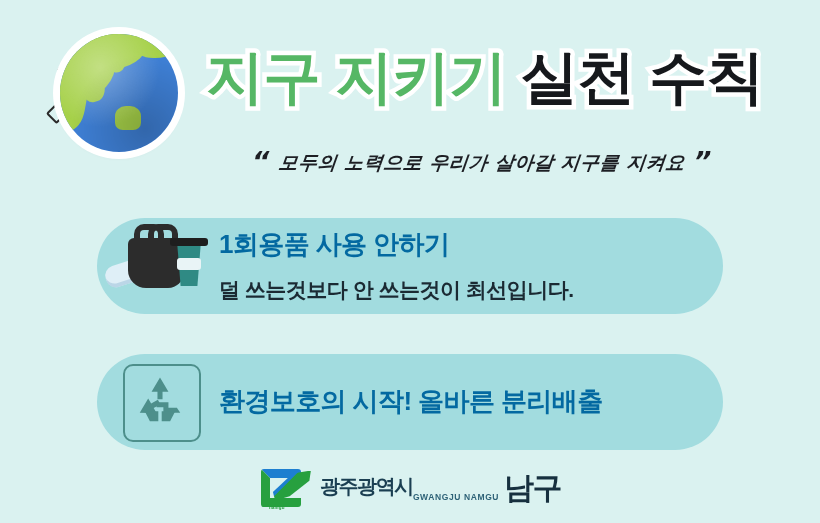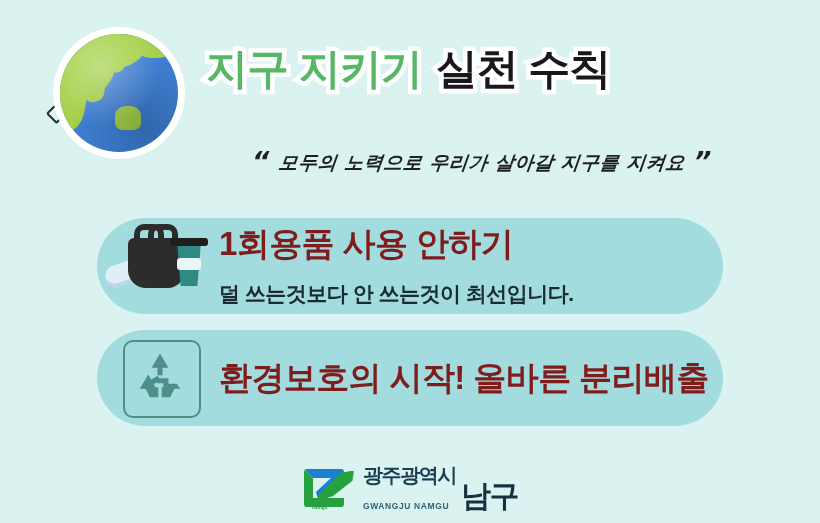--- a/index.html
+++ b/index.html
@@ -35,21 +35,21 @@
   .land.l5{left:74px;top:-6px;width:48px;height:30px;border-radius:0 0 56% 40%;}
   .land.l6{left:55px;top:72px;width:26px;height:24px;border-radius:42% 42% 30% 30%;}
   .land.l7{left:46px;top:16px;width:20px;height:22px;border-radius:40%;transform:rotate(22deg);}
 
   .spark{position:absolute;}
   .spark-d{width:11px;height:11px;border:2.5px solid #2b2b2b;transform:rotate(45deg);border-radius:2px;}
   .spark-l{background:#2b2b2b;border-radius:2px;}
 
   .title{position:absolute;left:206px;top:48px;white-space:nowrap;}
   .title span{
-    font-size:42px;font-weight:700;letter-spacing:-1px;line-height:1;
+    font-size:58px;font-weight:700;letter-spacing:-1px;line-height:1;
     -webkit-text-stroke:9px #ffffff;paint-order:stroke fill;
     display:inline-block;
   }
   .title .t-green{color:#56b765;}
   .title .t-dark{color:#16181c;margin-left:14px;}
 
   .subtitle{
     position:absolute;left:252px;top:146px;white-space:nowrap;
     font-size:19px;font-weight:700;color:#1d1f24;
     font-style:italic;letter-spacing:.5px;
@@ -60,26 +60,26 @@
   .q.left{margin-right:9px;}
   .q.right{margin-left:9px;}
 
   
   .card{
     position:absolute;left:97px;width:626px;height:96px;
     background:#a2dcdf;border-radius:48px;
     display:flex;align-items:center;
   }
   .card-1{top:218px;}
-  .card-2{top:330px;}
+  .card-2{top:354px;}
 
   .card-icon{width:112px;min-width:112px;height:96px;position:relative;}
   .card-text{padding-left:10px;}
   .card-head{
-    font-size:33px;font-weight:700;color:#7f1d1d;letter-spacing:-.6px;line-height:1.12;
+    font-size:26px;font-weight:700;color:#0369a1;letter-spacing:-.6px;line-height:1.12;
   }
   .card-sub{
     font-size:21px;font-weight:700;color:#1b2a33;letter-spacing:-.5px;line-height:1.2;margin-top:18px;
   }
 
   
   .bag{position:absolute;left:31px;top:20px;width:56px;height:50px;background:#2c2c2c;border-radius:6px 8px 16px 18px;}
   .bag:after{content:"";position:absolute;left:6px;top:-14px;width:18px;height:20px;border:6px solid #2c2c2c;border-bottom:none;border-radius:10px 10px 0 0;}
   .bag:before{content:"";position:absolute;right:6px;top:-14px;width:18px;height:20px;border:6px solid #2c2c2c;border-bottom:none;border-radius:10px 10px 0 0;}
   .bottle{position:absolute;left:8px;top:44px;width:42px;height:22px;background:#dfeff7;border-radius:10px;transform:rotate(-18deg);box-shadow:inset 0 -4px 0 rgba(120,170,200,.35);}
@@ -94,21 +94,21 @@
   .recycle svg{width:54px;height:54px;display:block;}
 
   
   .footer{position:absolute;left:0;top:452px;width:820px;height:71px;display:flex;align-items:center;justify-content:center;}
   .logo{display:flex;align-items:center;gap:9px;}
   .emblem{position:relative;width:52px;height:46px;}
   .em-n{position:absolute;left:2px;top:4px;width:40px;height:38px;border:9px solid #27a03f;border-right:none;border-top-color:#1d7fd0;box-sizing:border-box;border-radius:3px;}
   .em-swoosh{position:absolute;left:14px;top:6px;width:38px;height:30px;background:linear-gradient(135deg,#1d7fd0 0%,#1d7fd0 38%,#27a03f 39%,#27a03f 100%);clip-path:polygon(0% 72%,52% 10%,100% 0%,96% 34%,44% 86%,6% 100%);}
   .em-tag{position:absolute;left:10px;bottom:1px;font-size:4.5px;font-weight:700;color:#27a03f;letter-spacing:.2px;}
   .logo-text{display:flex;align-items:flex-end;gap:5px;}
-  .lt-left{display:flex;flex-direction:column;line-height:1;}
+  .lt-left{display:flex;flex-direction:row;line-height:1;}
   .lt-kr{font-size:20px;font-weight:700;color:#1b3f52;letter-spacing:-1.4px;}
   .lt-en{font-size:8.5px;font-weight:700;color:#2e6277;letter-spacing:.6px;margin-top:17px;}
   .lt-big{font-size:30px;font-weight:700;color:#17303f;letter-spacing:-1.5px;line-height:.9;margin-bottom:1px;}
 </style>
 </head>
 <body>
 
 <div class="stage">
 
   <div class="header">

